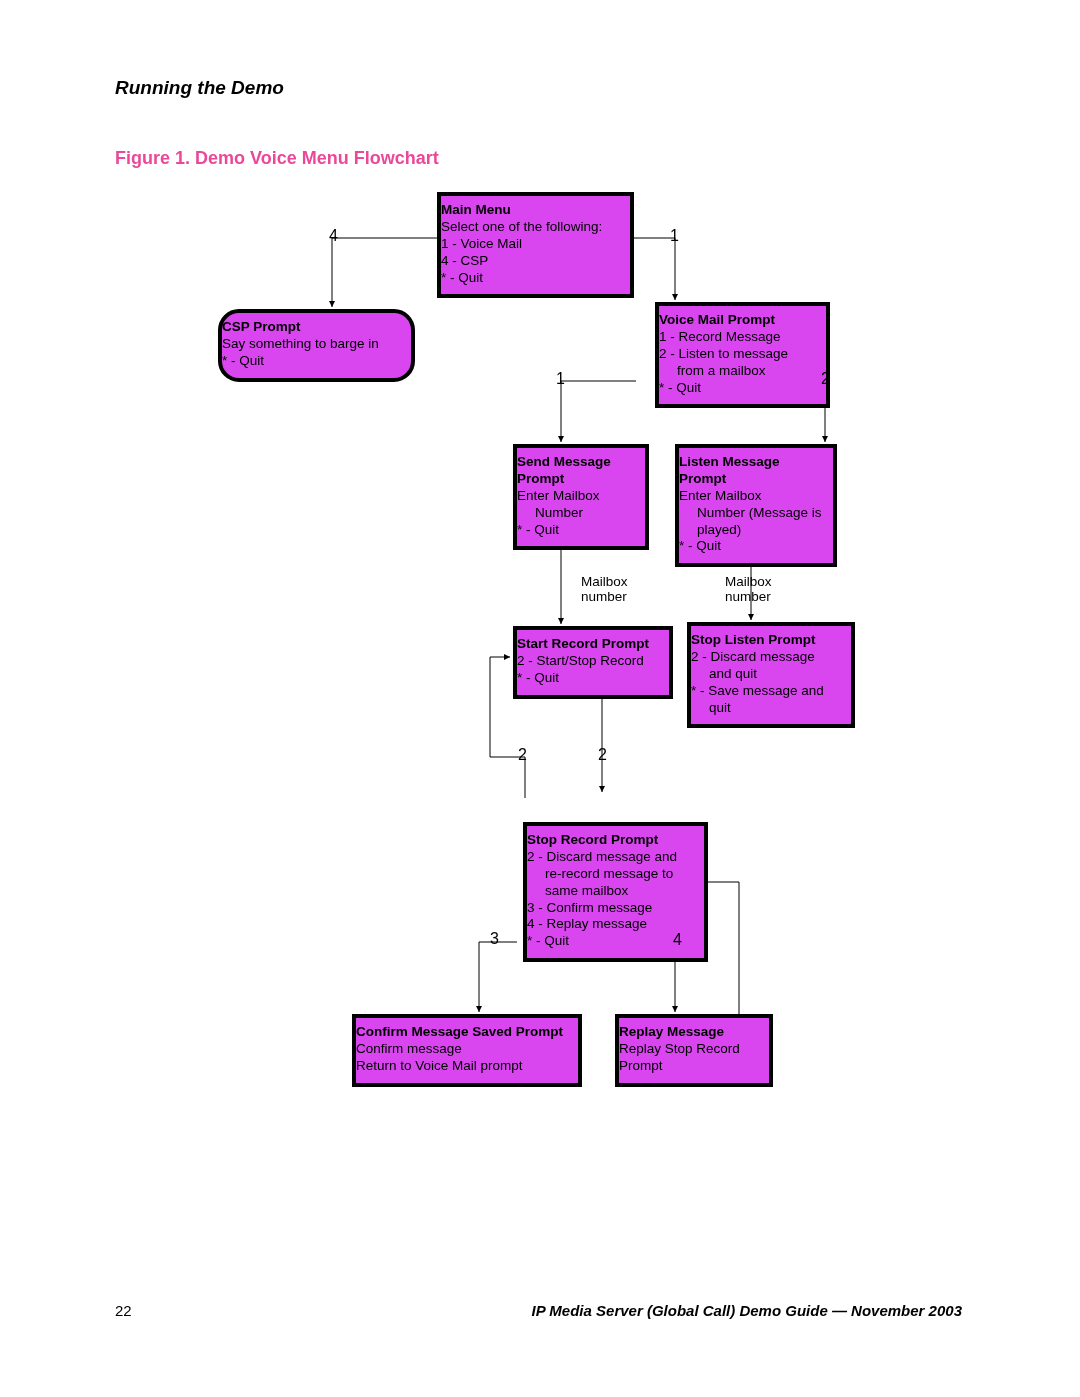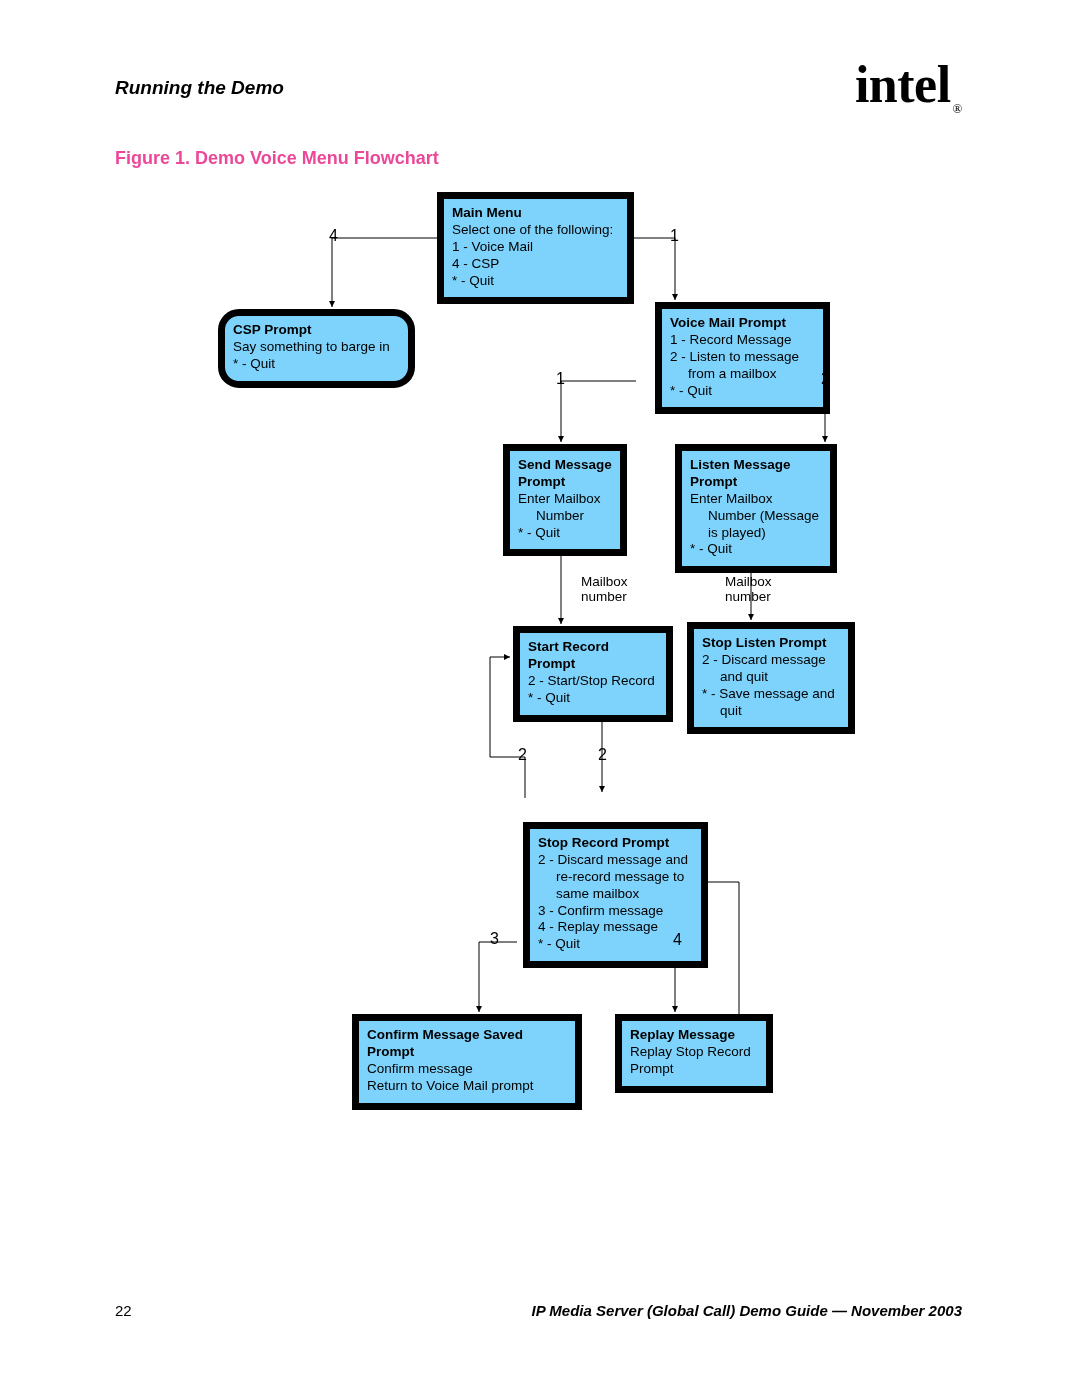--- a/index.html
+++ b/index.html
@@ -52,23 +52,23 @@
   }
   .diagram svg {
     position: absolute;
     left: 0; top: 0;
     width: 735px;
     height: 940px;
     overflow: visible;
   }
   .node {
     position: absolute;
-    border: 7px solid #000000;
-    background: #7dd3fc;
-    padding: 6px 8px 8px 8px;
+    border: 4px solid #000000;
+    background: #d946ef;
+    padding: 6px 8px 8px 0;
     font-size: 13.5px;
     line-height: 1.25;
     box-sizing: border-box;
   }
   .node .title { font-weight: bold; }
   .node .line { display: block; }
   .node .indent { padding-left: 18px; display: block; }
   .edge-label {
     position: absolute;
     font-size: 16px;
@@ -94,23 +94,20 @@
     margin-top: 40px;
   }
 </style>
 </head>
 <body>
 
 <div class="page">
 
   <div class="section-header">Running the Demo</div>
 
-  <div class="brand">
-    <span>intel</span><span class="reg-sub">®</span>
-  </div>
 
   <div class="fig-title">Figure 1.  Demo Voice Menu Flowchart</div>
 
   <div class="diagram">
 
     <svg>
       <defs>
         <marker id="arrow" markerWidth="8" markerHeight="8" refX="6" refY="3" orient="auto">
           <path d="M0,0 L6,3 L0,6 Z" fill="#000"></path>
         </marker>
@@ -154,21 +151,21 @@
     </div>
 
     <div class="node" style="left:540px; top:120px; width:175px;">
       <span class="title">Voice Mail Prompt</span>
       <span class="line">1 - Record Message</span>
       <span class="line">2 - Listen to message</span>
       <span class="indent">from a mailbox</span>
       <span class="line">* - Quit</span>
     </div>
 
-    <div class="node" style="left:388px; top:262px; width:124px;">
+    <div class="node" style="left:398px; top:262px; width:136px;">
       <span class="title">Send Message Prompt</span>
       <span class="line">Enter Mailbox</span>
       <span class="indent">Number</span>
       <span class="line">* - Quit</span>
     </div>
 
     <div class="node" style="left:560px; top:262px; width:162px;">
       <span class="title">Listen Message Prompt</span>
       <span class="line">Enter Mailbox</span>
       <span class="indent">Number (Message is played)</span>

